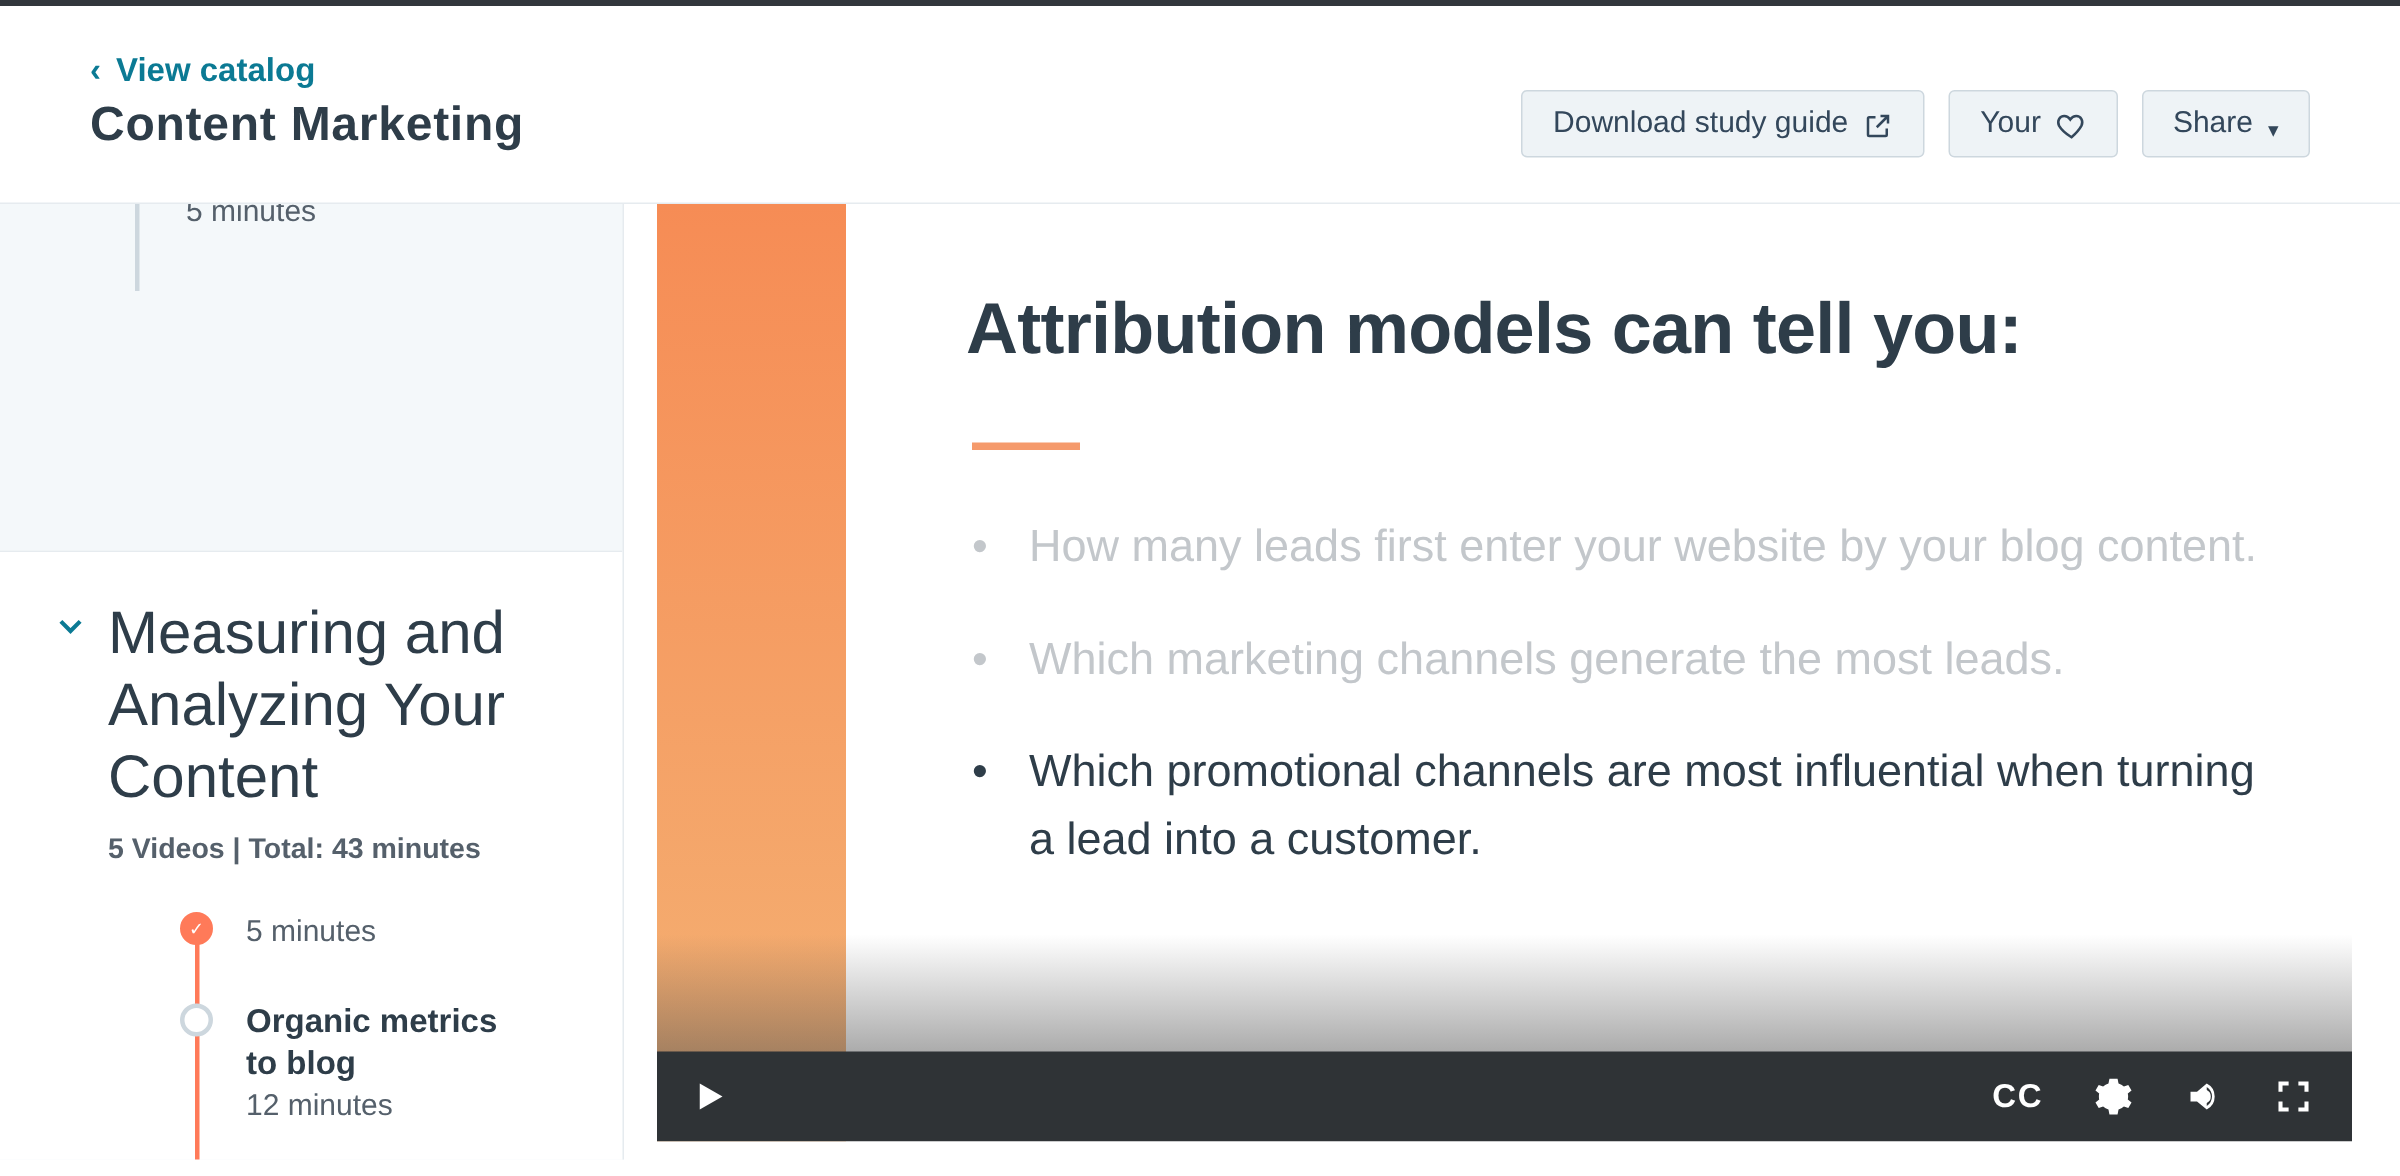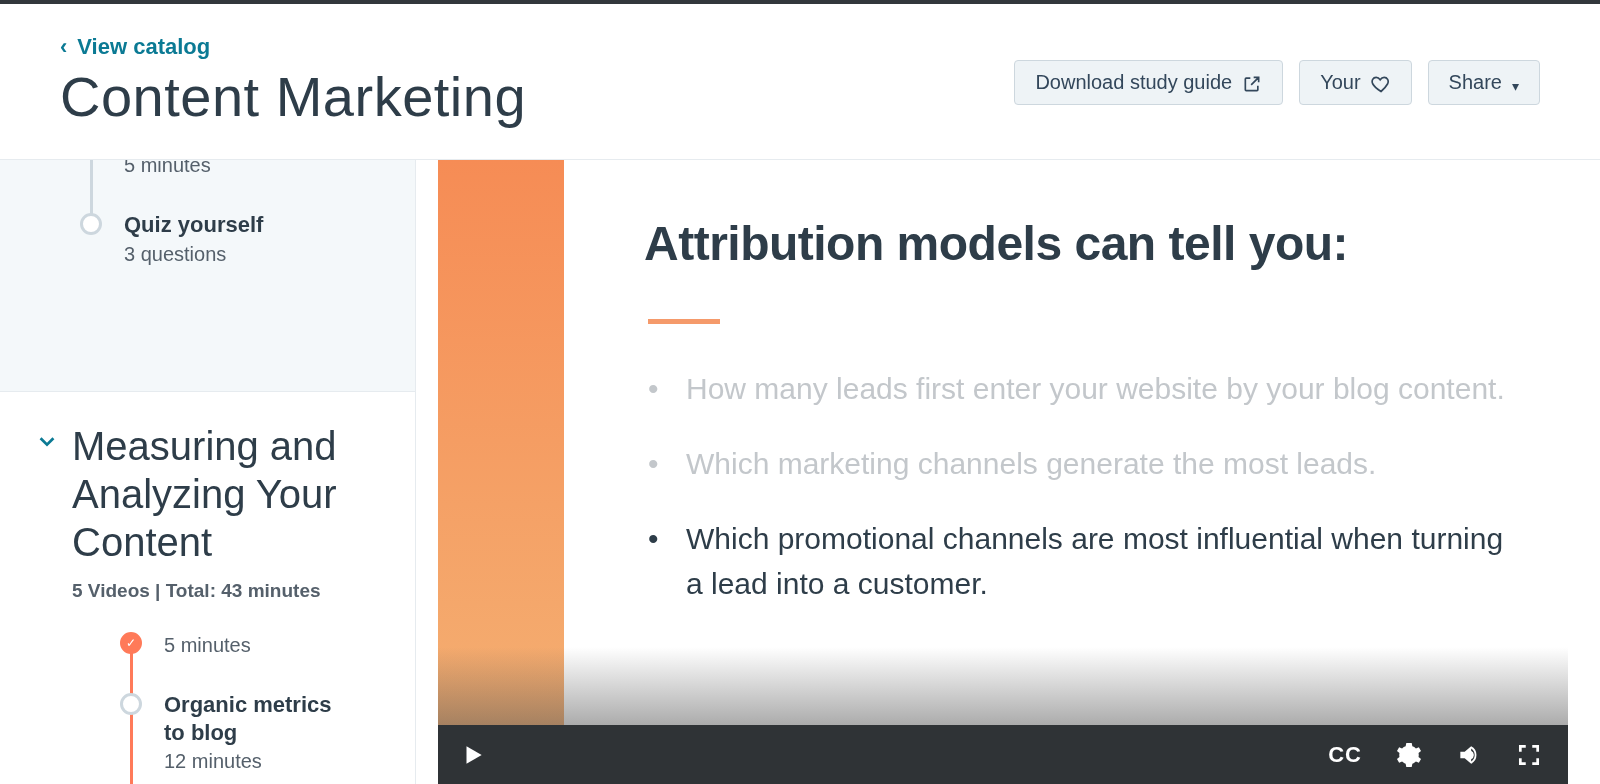--- a/index.html
+++ b/index.html
@@ -3,21 +3,21 @@
 <meta charset="utf-8">
 <style>
   * { box-sizing: border-box; margin: 0; padding: 0; }
   html, body { width: 1600px; height: 784px; font-family: "Helvetica Neue", Helvetica, Arial, sans-serif; overflow: hidden; background:#fff; }
   .top-stripe { height:4px; background:#32373c; width:100%; }
   
   .header { display:flex; justify-content:space-between; align-items:flex-start; padding: 30px 60px 30px 60px; border-bottom:1px solid #e6ebef; background:#fff; }
   .header-left { display:flex; flex-direction:column; }
   .back-link { display:flex; align-items:center; color:#0b7a94; font-size:22px; font-weight:600; gap:10px; cursor:pointer; }
   .back-link .chev { font-size:22px; }
-  .page-title { font-size:56px; color:#2e3d49; font-weight:400; margin-top:4px; letter-spacing:.5px; }
+  .page-title { font-size:32px; color:#2e3d49; font-weight:700; margin-top:4px; letter-spacing:.5px; }
   .header-right { display:flex; gap:16px; align-items:center; margin-top:26px; }
   .btn { display:flex; align-items:flex-end; gap:10px; border:1px solid #cdd7de; background:#eef3f6; color:#33475b; font-size:20px; padding:10px 20px; border-radius:4px; cursor:pointer; }
   .btn svg { width:20px; height:20px; stroke:#33475b; fill:none; stroke-width:2; }
   
   .content { display:flex; height:calc(784px - 4px - 143px); }
   
   .sidebar { width:416px; background:#f4f8fa; border-right:1px solid #e6ebef; overflow:hidden; position:relative; }
   .sb-scroll { position:absolute; top:-10px; left:0; right:0; }
   .item-row { display:flex; align-items:flex-start; gap:22px; padding: 0 30px 0 80px; position:relative; }
   .item-marker { position:absolute; left:80px; top:2px; width:22px; height:22px; border-radius:50%; border:3px solid #cdd7de; background:#fff; z-index:2; }
@@ -95,27 +95,20 @@
   <div class="sidebar">
     <div class="sb-scroll">
 
       <div style="position:relative; height:195px;">
         <div class="trail" style="top:-20px; height:88px;"></div>
         <div class="item-row" style="padding-top:0;">
           <div class="item-text">
             <div class="item-sub">5 minutes</div>
           </div>
         </div>
-        <div class="item-row" style="margin-top:34px;">
-          <div class="item-marker"></div>
-          <div class="item-text">
-            <div class="item-title">Quiz yourself</div>
-            <div class="item-sub">3 questions</div>
-          </div>
-        </div>
       </div>
 
       <div class="section-card">
         <div class="section-head">
           <svg viewBox="0 0 24 24">
               <polyline points="5 9 12 16 19 9"></polyline>
             </svg>
           <div class="section-title">Measuring and Analyzing Your Content</div>
         </div>
         <div class="section-meta">5 Videos | Total: 43 minutes</div>

